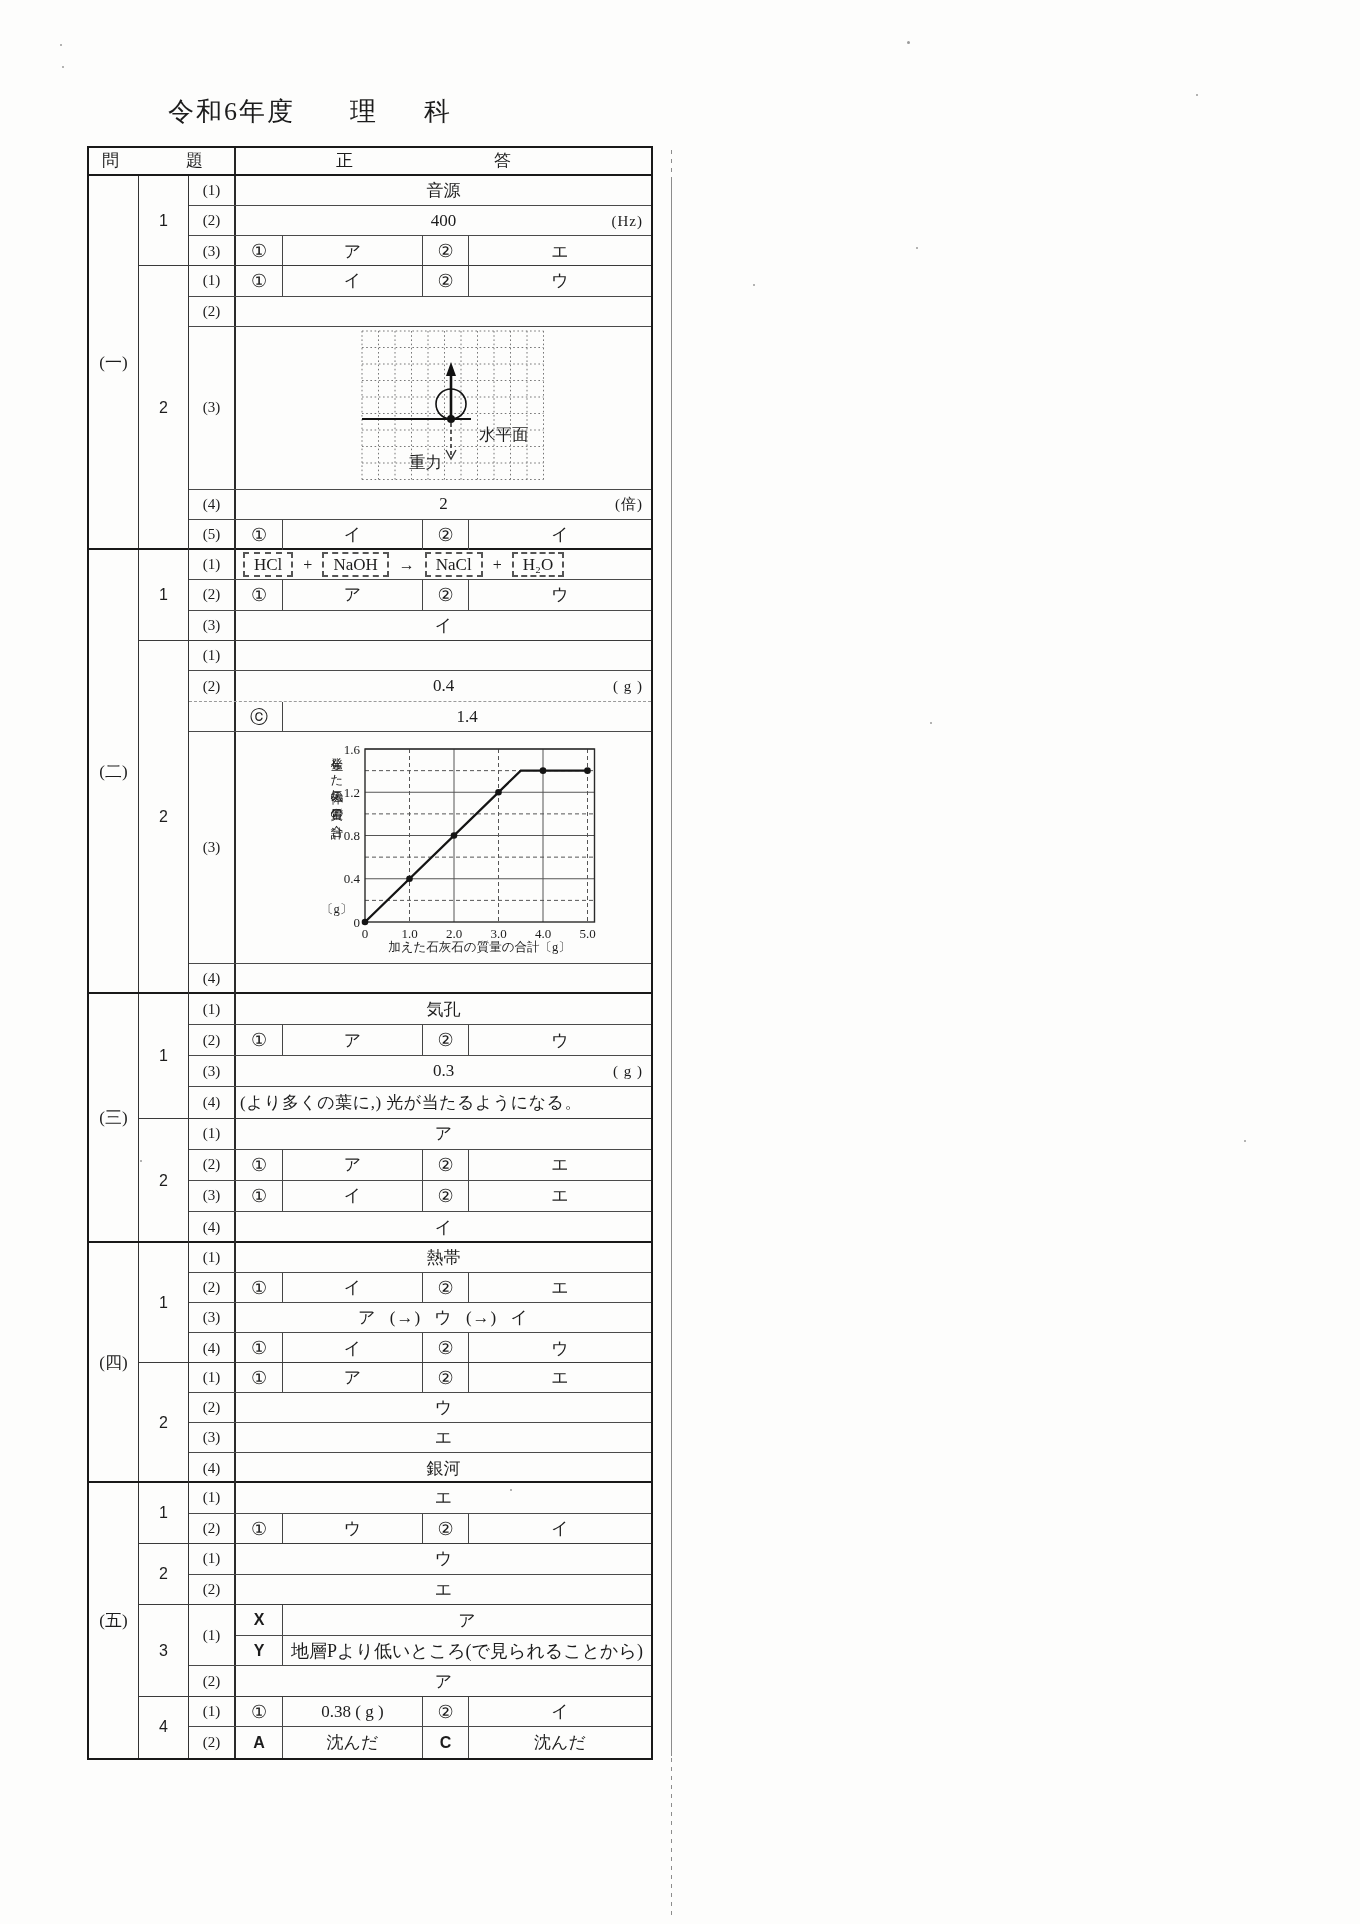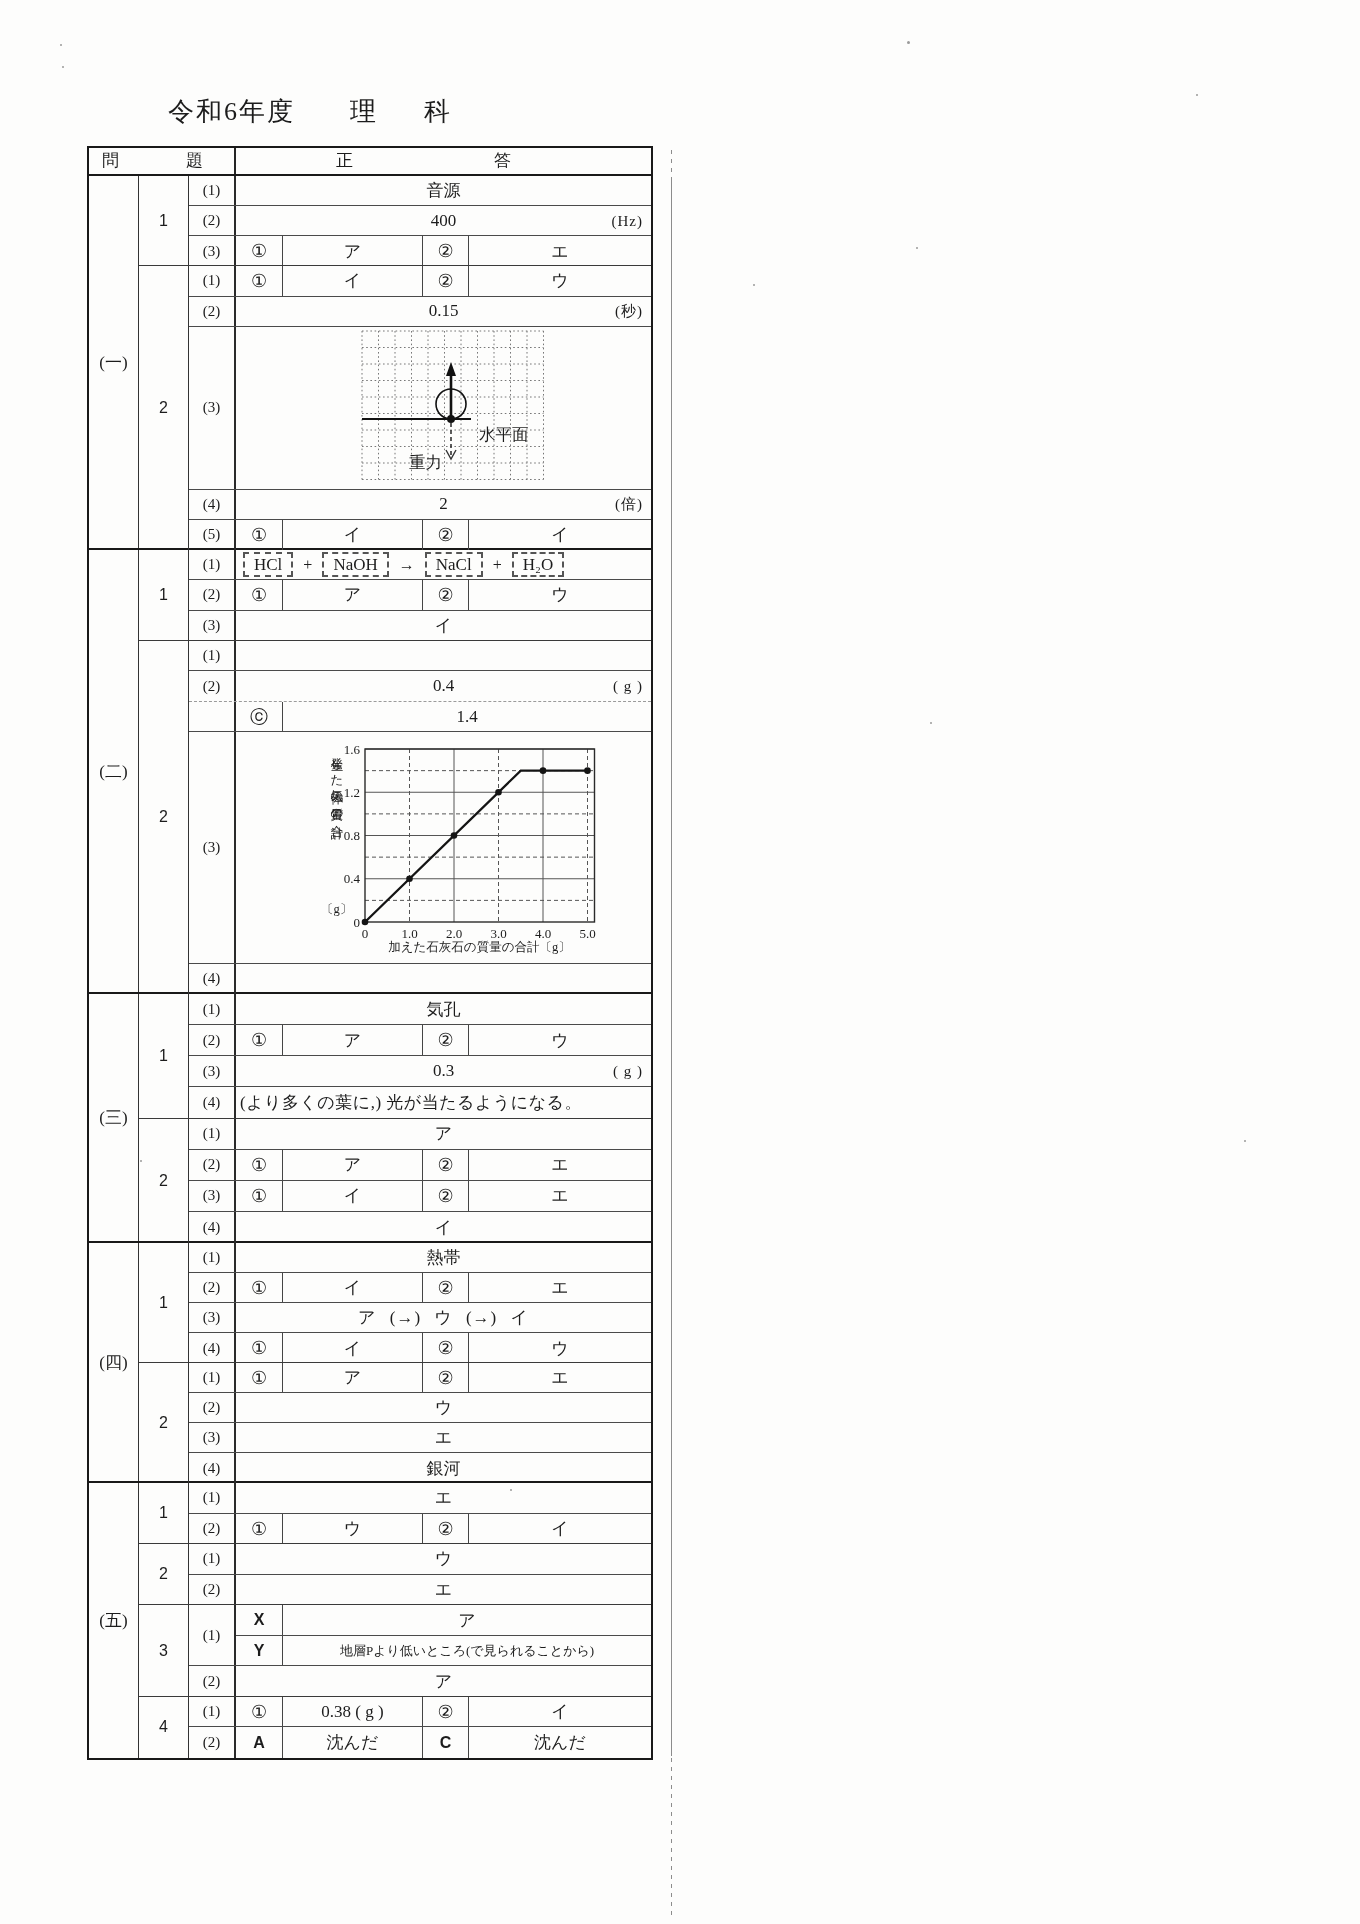--- a/index.html
+++ b/index.html
@@ -42,21 +42,21 @@
   .full{flex:1;position:relative;display:flex;align-items:center;justify-content:center;font-size:17px;}
   .unit{position:absolute;right:8px;top:50%;transform:translateY(-50%);font-size:15px;letter-spacing:1px;white-space:nowrap;}
   .txt{flex:1;display:flex;align-items:center;padding-left:4px;font-size:17px;letter-spacing:0.5px;}
   .eq{flex:1;display:flex;align-items:center;padding-left:7px;gap:9px;font-size:17px;}
   .ebox{border:2px dashed #555;padding:0 9px;line-height:21px;white-space:nowrap;}
   .eop{padding:0 1px;font-size:16px;}
   .wide{word-spacing:8px;letter-spacing:1px;}
   .grp{flex:1;display:flex;flex-direction:column;}
   .grow{display:flex;flex:1;min-height:0;}
   .gb{border-bottom:1px solid #4a4a4a;}
-  .glong{font-size:13px;}
+  .glong{font-size:18px;}
   .dg,.gr{flex:1;position:relative;}
   .dg svg,.gr svg{position:absolute;left:0;top:0;}
   .ylab{position:absolute;left:93px;top:16px;writing-mode:vertical-rl;font-size:12.5px;letter-spacing:1px;line-height:16px;}
   .yunit{position:absolute;left:85px;top:169px;font-size:12.5px;}
   .xlab{position:absolute;left:129px;top:207px;width:229px;text-align:center;font-size:12.5px;}
   
   .fold{position:absolute;left:671px;width:1px;background:#8c8c8c;}
   .folddash{position:absolute;left:671px;width:1px;
     background:repeating-linear-gradient(to bottom,#8c8c8c 0 4px,transparent 4px 9px);}
   .spk{position:absolute;background:#9a9a9a;border-radius:50%;}
@@ -156,26 +156,20 @@
                       <span>②</span>
                     </div>
                     <div class="a2">
                       <span>ウ</span>
                     </div>
                   </div>
                 </div>
                 <div class="row rb" style="height: 30.1429px;">
                   <div class="c3">
                     <span>(2)</span>
-                  </div>
-                  <div class="rbody">
-                    <div class="full">
-                      <span>0.15</span>
-                      <span class="unit">(秒)</span>
-                    </div>
                   </div>
                 </div>
                 <div class="row rb" style="height: 163px;">
                   <div class="c3">
                     <span>(3)</span>
                   </div>
                   <div class="rbody dg">
                     <svg width="417" height="163" viewBox="0 0 417 163">
                       <line x1="126" y1="4" x2="126" y2="152.5" stroke="#777" stroke-width="1" stroke-dasharray="1.6 2.6"></line>
                       <line x1="142.5" y1="4" x2="142.5" y2="152.5" stroke="#777" stroke-width="1" stroke-dasharray="1.6 2.6"></line>

